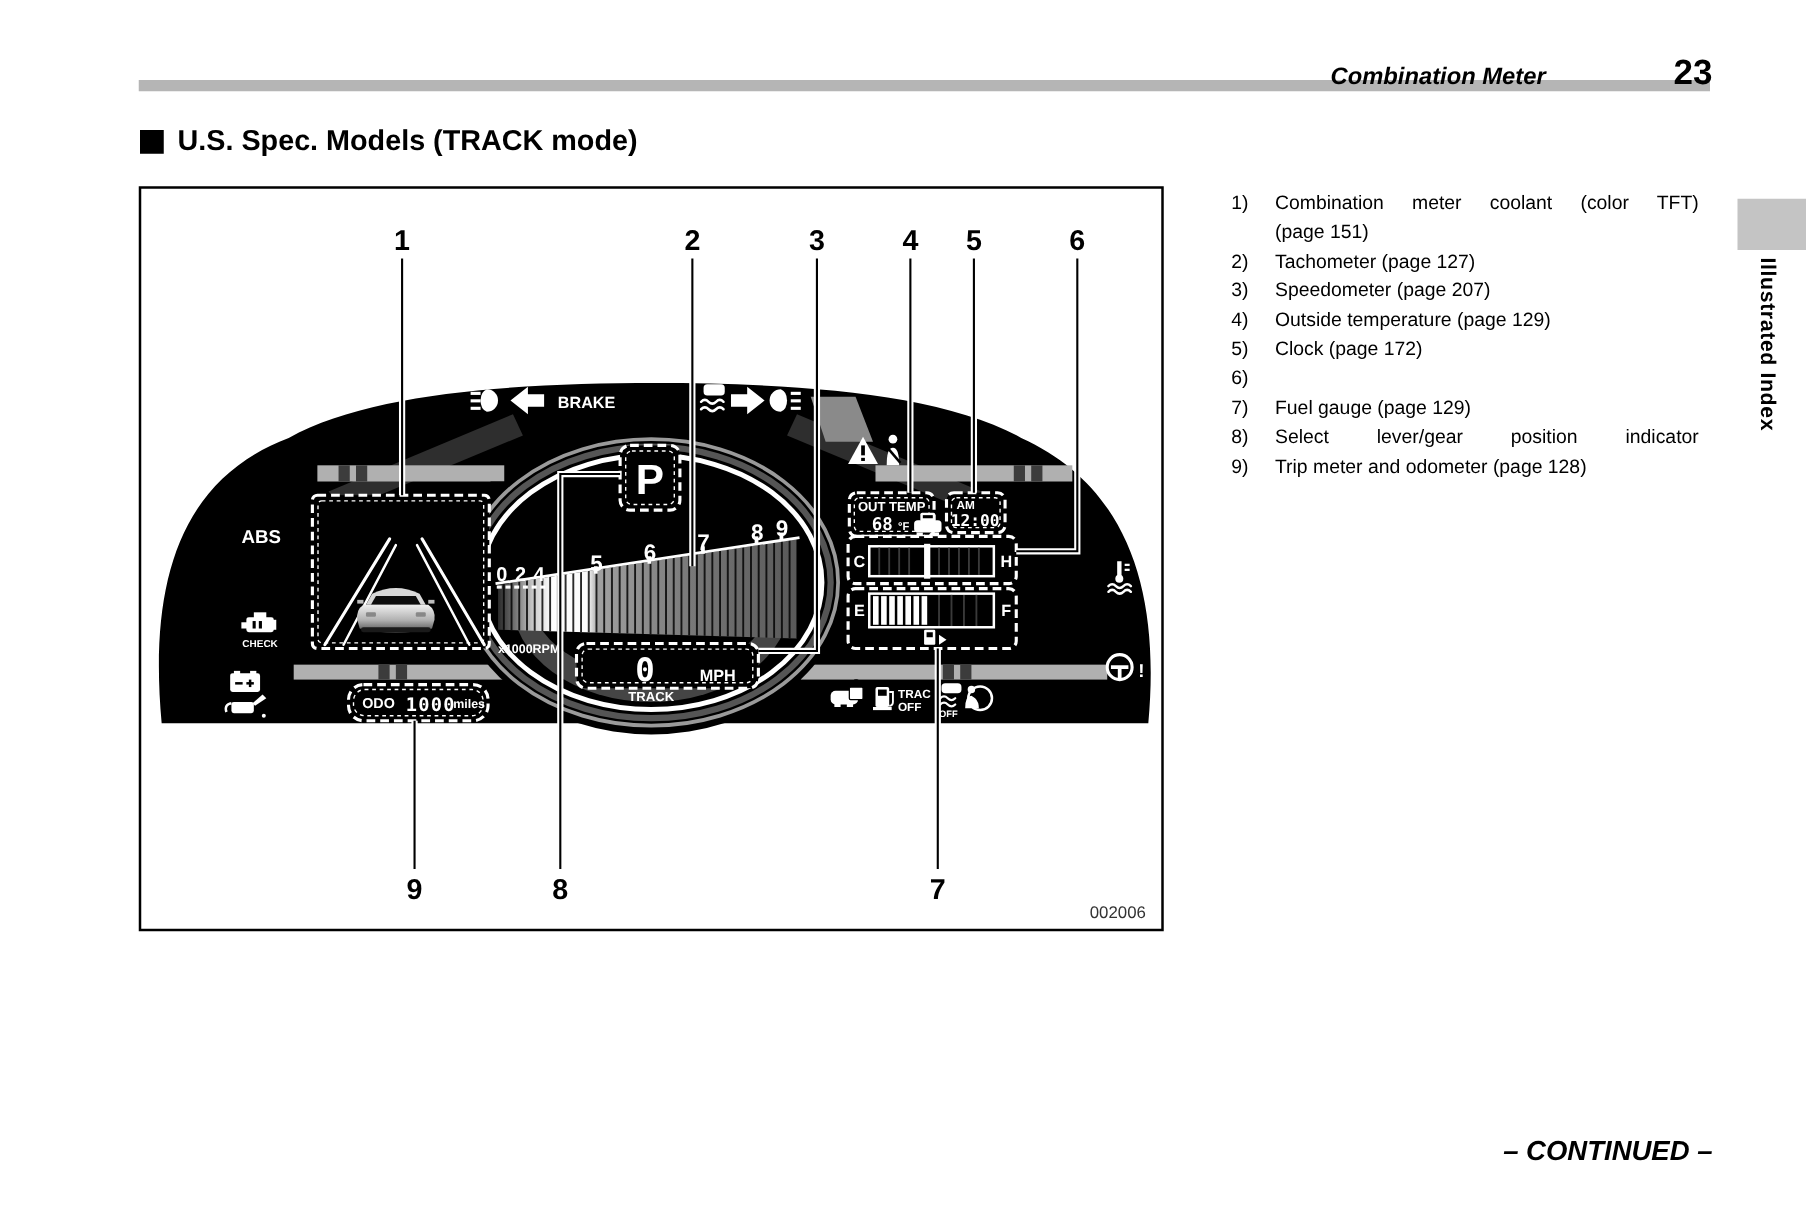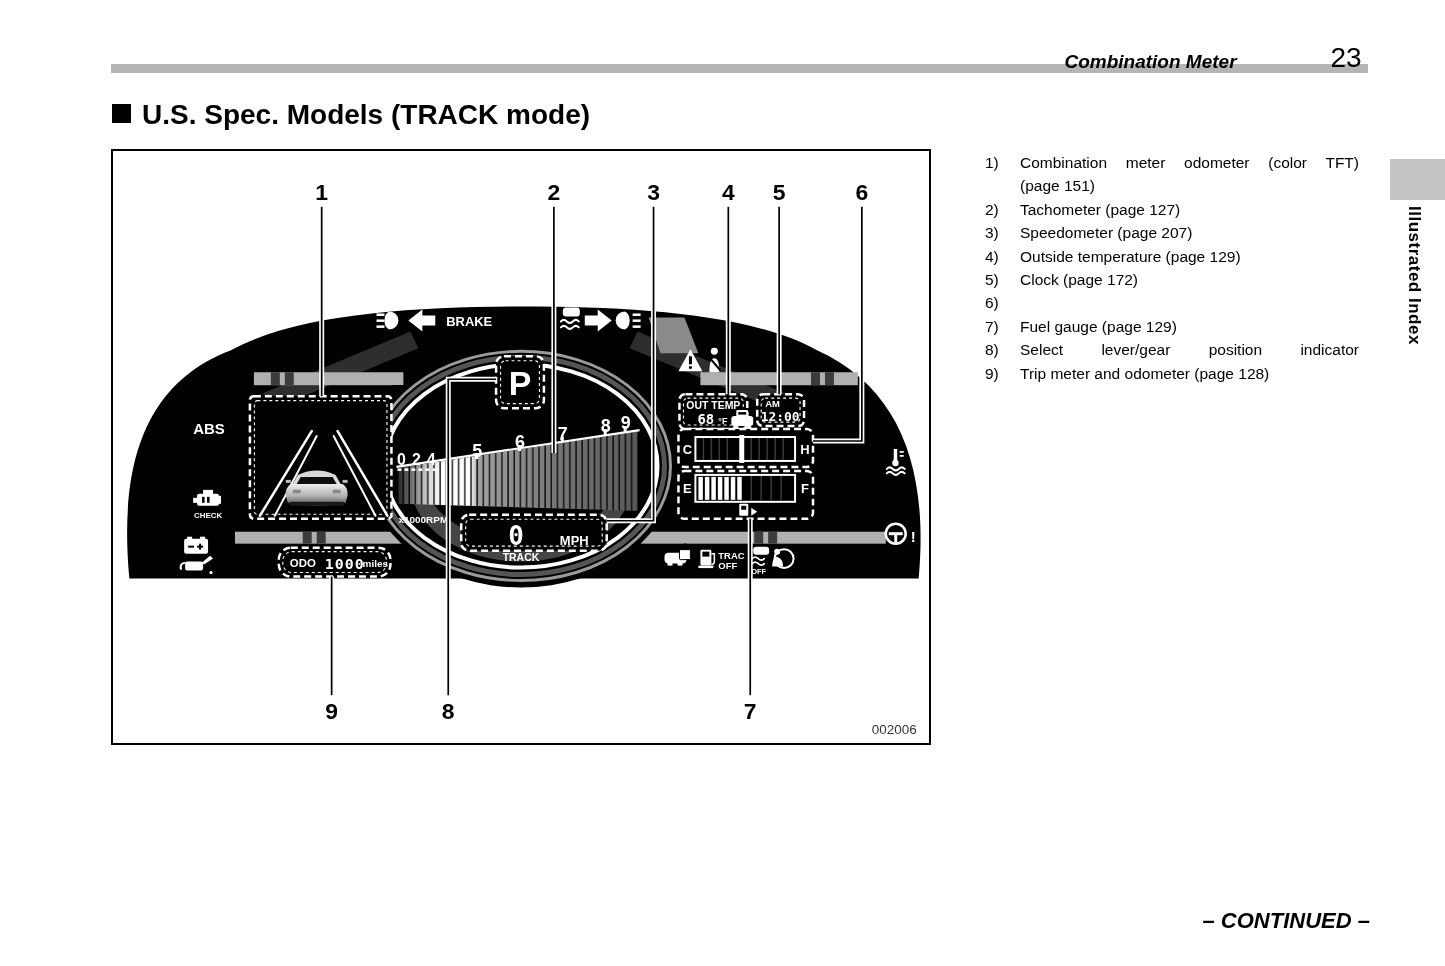--- a/index.html
+++ b/index.html
@@ -2,24 +2,24 @@
 <html><head>
 <meta charset="utf-8">
 <style>
   html,body{margin:0;padding:0;}
   body{width:1445px;height:966px;background:#ffffff;position:relative;overflow:hidden;
        font-family:"Liberation Sans", sans-serif;color:#000;}
   .abs{position:absolute;}
   
   .hdr-bar{left:111px;top:64px;width:1257px;height:9px;background:#b5b5b5;}
   .hdr-section{left:1000px;top:51px;width:301px;text-align:center;font-size:19px;font-weight:bold;font-style:italic;}
-  .hdr-page{left:1322px;top:42px;width:48px;text-align:center;font-size:28px;font-weight:normal;}
+  .hdr-page{left:1322px;top:42px;width:48px;text-align:right;font-size:28px;font-weight:bold;}
   
   .title-sq{left:112px;top:104px;width:19px;height:19px;background:#000;}
-  .title-tx{left:142px;top:99px;font-size:28px;font-weight:bold;white-space:nowrap;}
+  .title-tx{left:142px;top:99px;font-size:23px;font-weight:bold;white-space:nowrap;}
   
   .fig{left:111px;top:149px;width:816px;height:592px;border:2px solid #000;background:#fff;}
   .fig svg{display:block;}
   
   .legend{left:985px;top:151px;width:374px;font-size:15.5px;line-height:23.4px;}
   .leg-row{display:flex;}
   .leg-num{width:35px;flex:0 0 35px;}
   .leg-text{flex:1;}
   .leg-text span{display:block;}
   .leg-row.wrap .l1{text-align:justify;text-align-last:justify;}
@@ -385,21 +385,21 @@
   </g>
 
   <text x="806" y="585" font-size="13.5" fill="#333" text-anchor="end">002006</text>
 </svg>
 </div>
 
 <div class="abs legend">
   <div class="leg-row wrap">
     <span class="leg-num">1)</span>
     <span class="leg-text">
-        <span class="l1">Combination meter odometer (color TFT)</span>
+        <span class="l1">Combination meter coolant (color TFT)</span>
         <span class="l2">(page 151)</span>
       </span>
   </div>
   <div class="leg-row">
     <span class="leg-num">2)</span>
     <span class="leg-text">
         <span class="l1">Tachometer (page 127)</span>
       </span>
   </div>
   <div class="leg-row">

